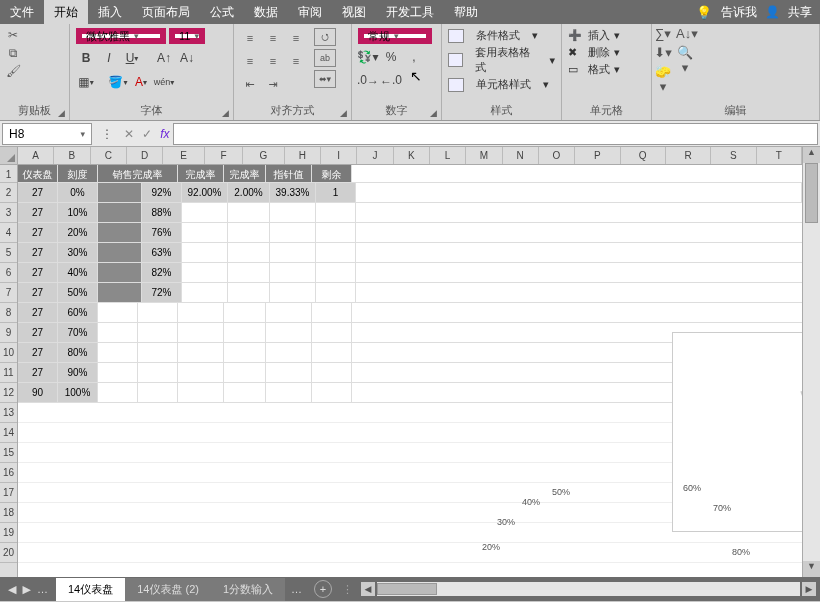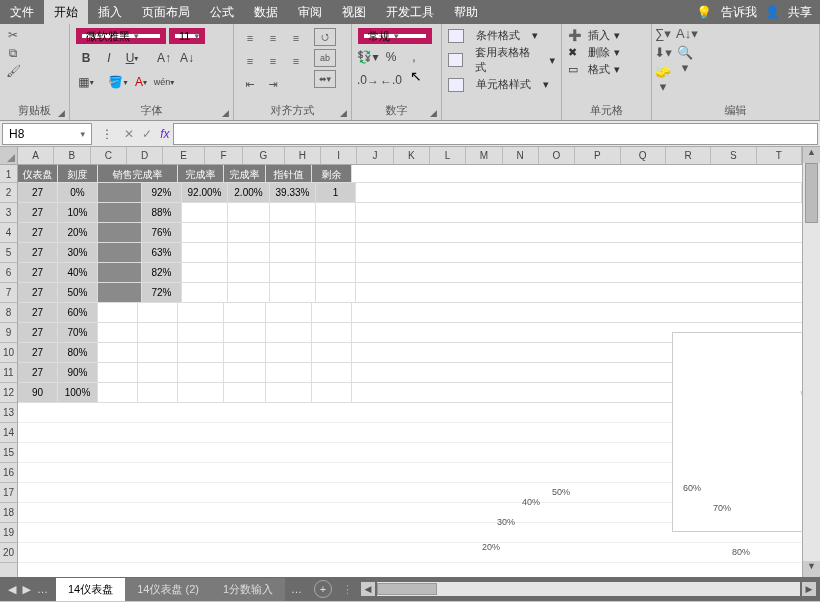--- a/index.html
+++ b/index.html
@@ -236,20 +236,21 @@
   </div>
 
   <div class="group" style="width:120px">
     <div class="group-body">
         <div class="style-rows">
       <div class="srow"><div class="sico"></div><span>条件格式</span> ▾</div>
       <div class="srow"><div class="sico"></div><span>套用表格格式</span> ▾</div>
       <div class="srow"><div class="sico"></div><span>单元格样式</span> ▾</div>
     </div>
       </div>
+    <div class="group-label">样式</div>
   </div>
 
   <div class="group" style="width:90px">
     <div class="group-body">
         <div class="cell-rows">
       <div class="crow"><div class="cico">➕</div><span>插入</span> ▾</div>
       <div class="crow"><div class="cico">✖</div><span>删除</span> ▾</div>
       <div class="crow"><div class="cico">▭</div><span>格式</span> ▾</div>
     </div>
       </div>

